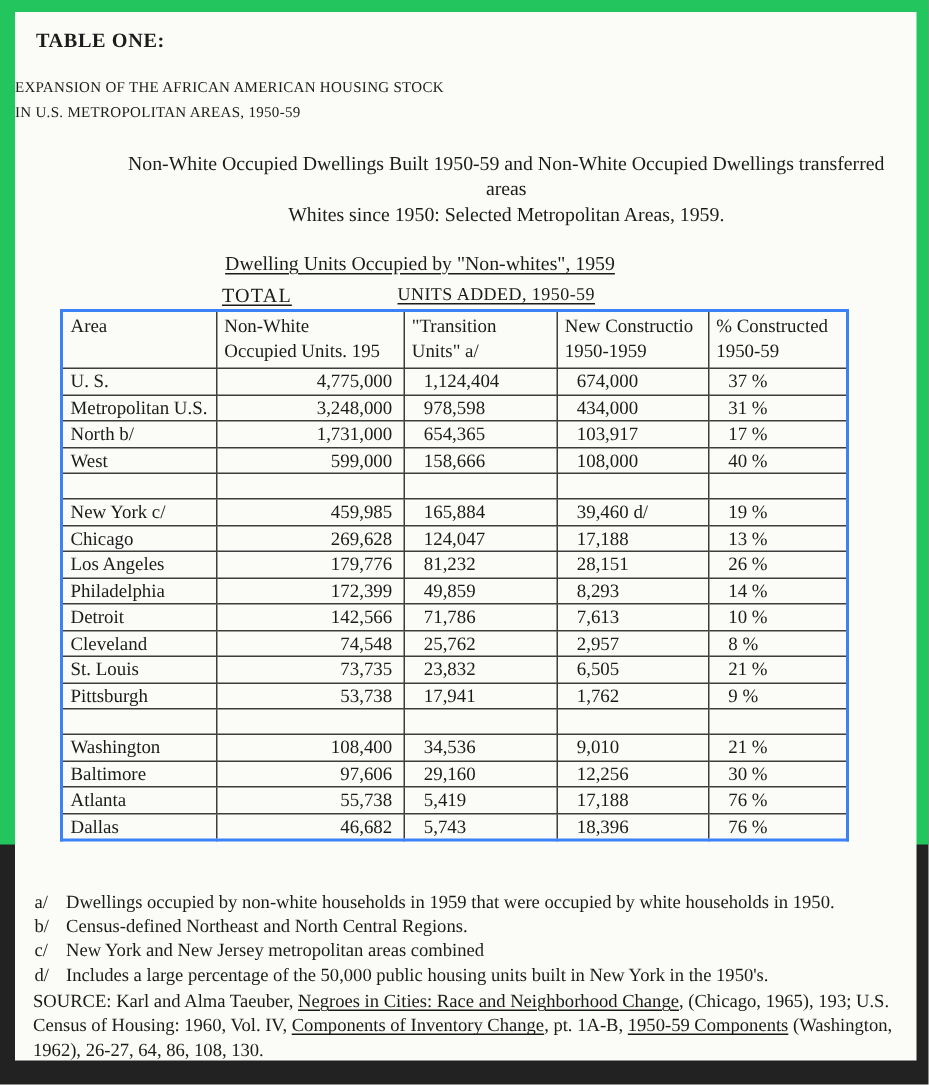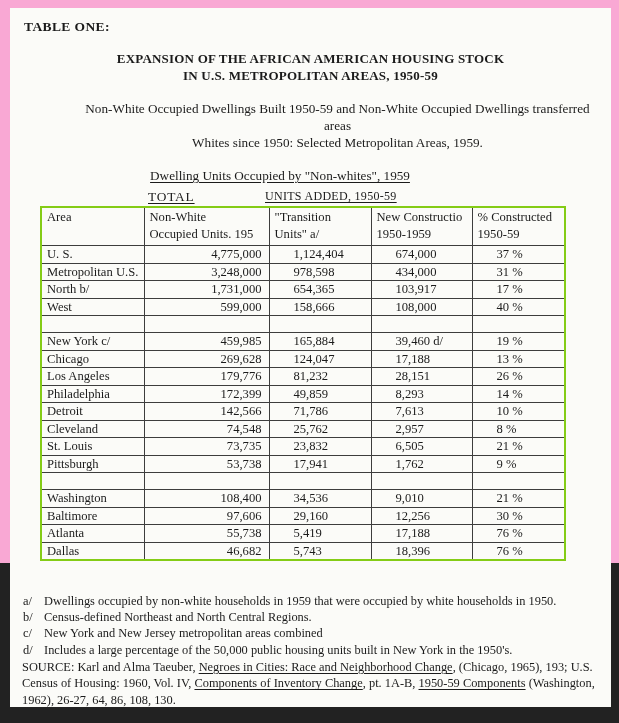--- a/index.html
+++ b/index.html
@@ -1,33 +1,33 @@
 <!DOCTYPE html>
 <html><head>
 <meta charset="utf-8">
 <style>
   html,body { margin:0; padding:0; }
   body { width:619px; height:723px; background:#222; }
   .frame {
     position:relative; width:619px; height:563px;
-    background:#f9a8d4; box-sizing:border-box;
+    background:#22c55e; box-sizing:border-box;
   }
   .paper {
     position:absolute; left:10px; top:8px; width:601px; height:699px;
     background:#fbfbf8; color:#1b1b1b;
     font-family:"Liberation Serif","DejaVu Serif",serif;
     overflow:hidden;
   }
   .doc-label {
     position:absolute; left:14px; top:11px;
     font-weight:bold; font-size:13.5px; letter-spacing:0.4px;
   }
   .title-block {
     position:absolute; top:43px; left:0; width:100%;
-    text-align:center; font-weight:bold; font-size:13px; line-height:16.5px;
+    text-align:left; font-weight:normal; font-size:10px; line-height:16.5px;
     letter-spacing:0.2px;
   }
   .subtitle-block {
     position:absolute; top:93px; left:0; width:100%;
     text-align:center; font-size:13.2px; line-height:16.8px;padding-left:27px;
   }
   .tbl-caption {
     position:absolute; top:160px; left:95px; width:350px;
     text-align:center; font-size:13.2px;
     text-decoration:underline; text-underline-offset:2px;
@@ -38,36 +38,36 @@
     text-decoration:underline; text-underline-offset:2px;
   }
   .group-units {
     position:absolute; left:255px; top:181px;
     font-size:12px; letter-spacing:0.3px;
     text-decoration:underline; text-underline-offset:2px;
   }
   table.housing {
     position:absolute; left:30px; top:198px; width:524px;
     border-collapse:collapse; table-layout:fixed;
-    border:2px solid #84cc16;
+    border:2px solid #3b82f6;
     font-size:12.6px;
   }
   table.housing th, table.housing td {
     border:1px solid #3d3d3d;
     padding:0 5px;
     white-space:nowrap; overflow:hidden;
     font-weight:normal;
     height:16px; line-height:16.5px;
     text-align:left; vertical-align:middle;
   }
   table.housing thead th {
     height:36px; vertical-align:top; line-height:17px; padding-top:1px;
   }
   table.housing td.num-r { text-align:right; padding-right:7px; }
-  table.housing td.num-l { text-align:left; padding-left:24px; }
+  table.housing td.num-l { text-align:left; padding-left:13px; }
   .footnotes {
     position:absolute; left:13px; top:585px; width:584px;
     font-size:12.4px; line-height:16.2px;
   }
   .footnote { display:flex; }
   .fn-label { width:21px; flex:0 0 21px; }
   .fn-text { flex:1; }
   .source-note {
     position:absolute; left:12px; top:651px; width:585px;
     font-size:12.4px; line-height:16.4px;

